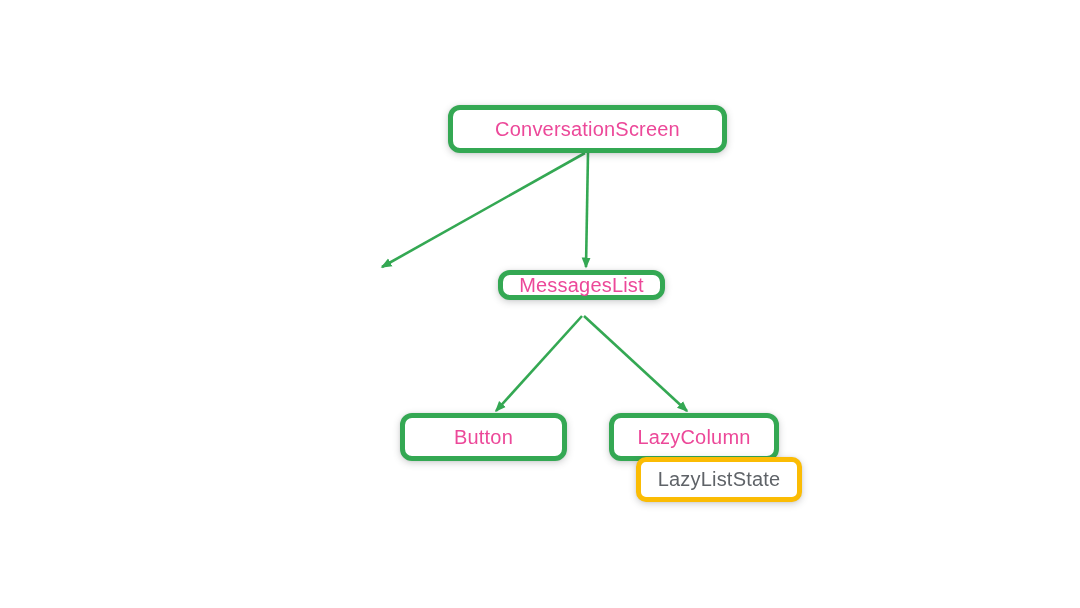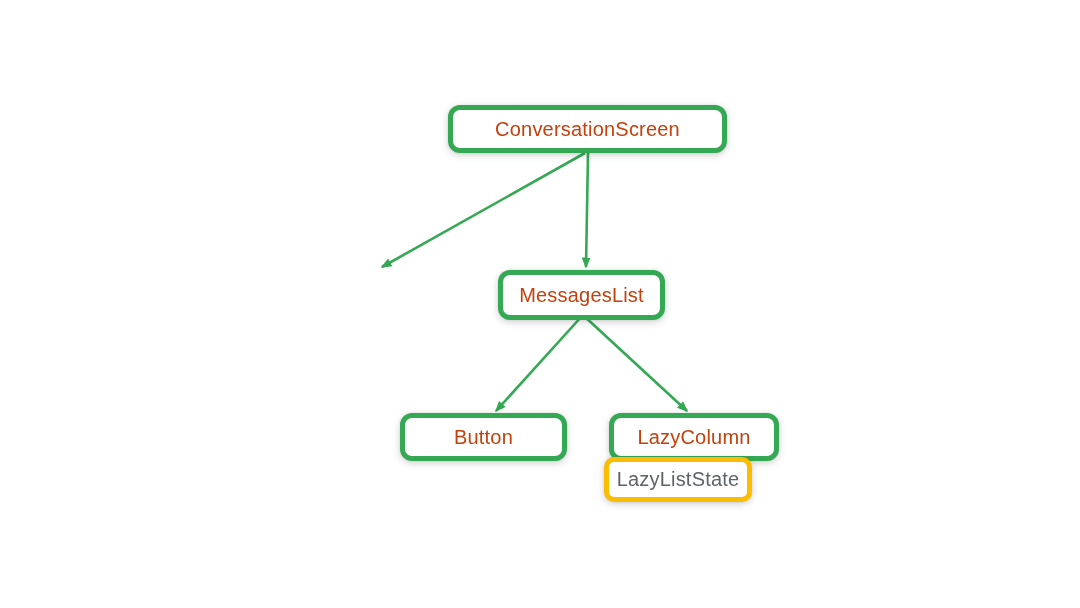--- a/index.html
+++ b/index.html
@@ -28,37 +28,37 @@
     box-sizing: border-box;
     background: #ffffff;
     border: 5px solid #34A853;
     border-radius: 12px;
     display: flex;
     align-items: center;
     justify-content: center;
     font-size: 20px;
     font-weight: 500;
     letter-spacing: 0.2px;
-    color: #c2410c;
+    color: #ec4899;
     box-shadow: 0 2px 7px rgba(60,64,67,0.25), 0 0 2px rgba(60,64,67,0.10);
     z-index: 1;
   }
   .node--state {
     border-color: #FBBC04;
     border-radius: 10px;
     color: #5F6368;
     font-weight: 400;
     z-index: 2;
   }
   #node-conversation-screen { left: 448px; top: 105px; width: 279px; height: 48px; }
   #node-user-input          { left: 303px; top: 270px; width: 167px; height: 46px; }
-  #node-messages-list       { left: 498px; top: 270px; width: 167px; height: 50px; justify-content: center; }
+  #node-messages-list       { left: 498px; top: 270px; width: 167px; height: 30px; justify-content: center; }
   #node-button              { left: 400px; top: 413px; width: 167px; height: 48px; border-radius: 12px; }
   #node-lazy-column         { left: 609px; top: 413px; width: 170px; height: 48px; }
-  #node-lazy-list-state     { left: 604px; top: 457px; width: 148px; height: 45px; }
+  #node-lazy-list-state     { left: 636px; top: 457px; width: 166px; height: 45px; }
   .edge {
     stroke: #34A853;
     stroke-width: 2.6;
     fill: none;
   }
 </style>
 </head>
 <body>
 
 <div class="canvas">

